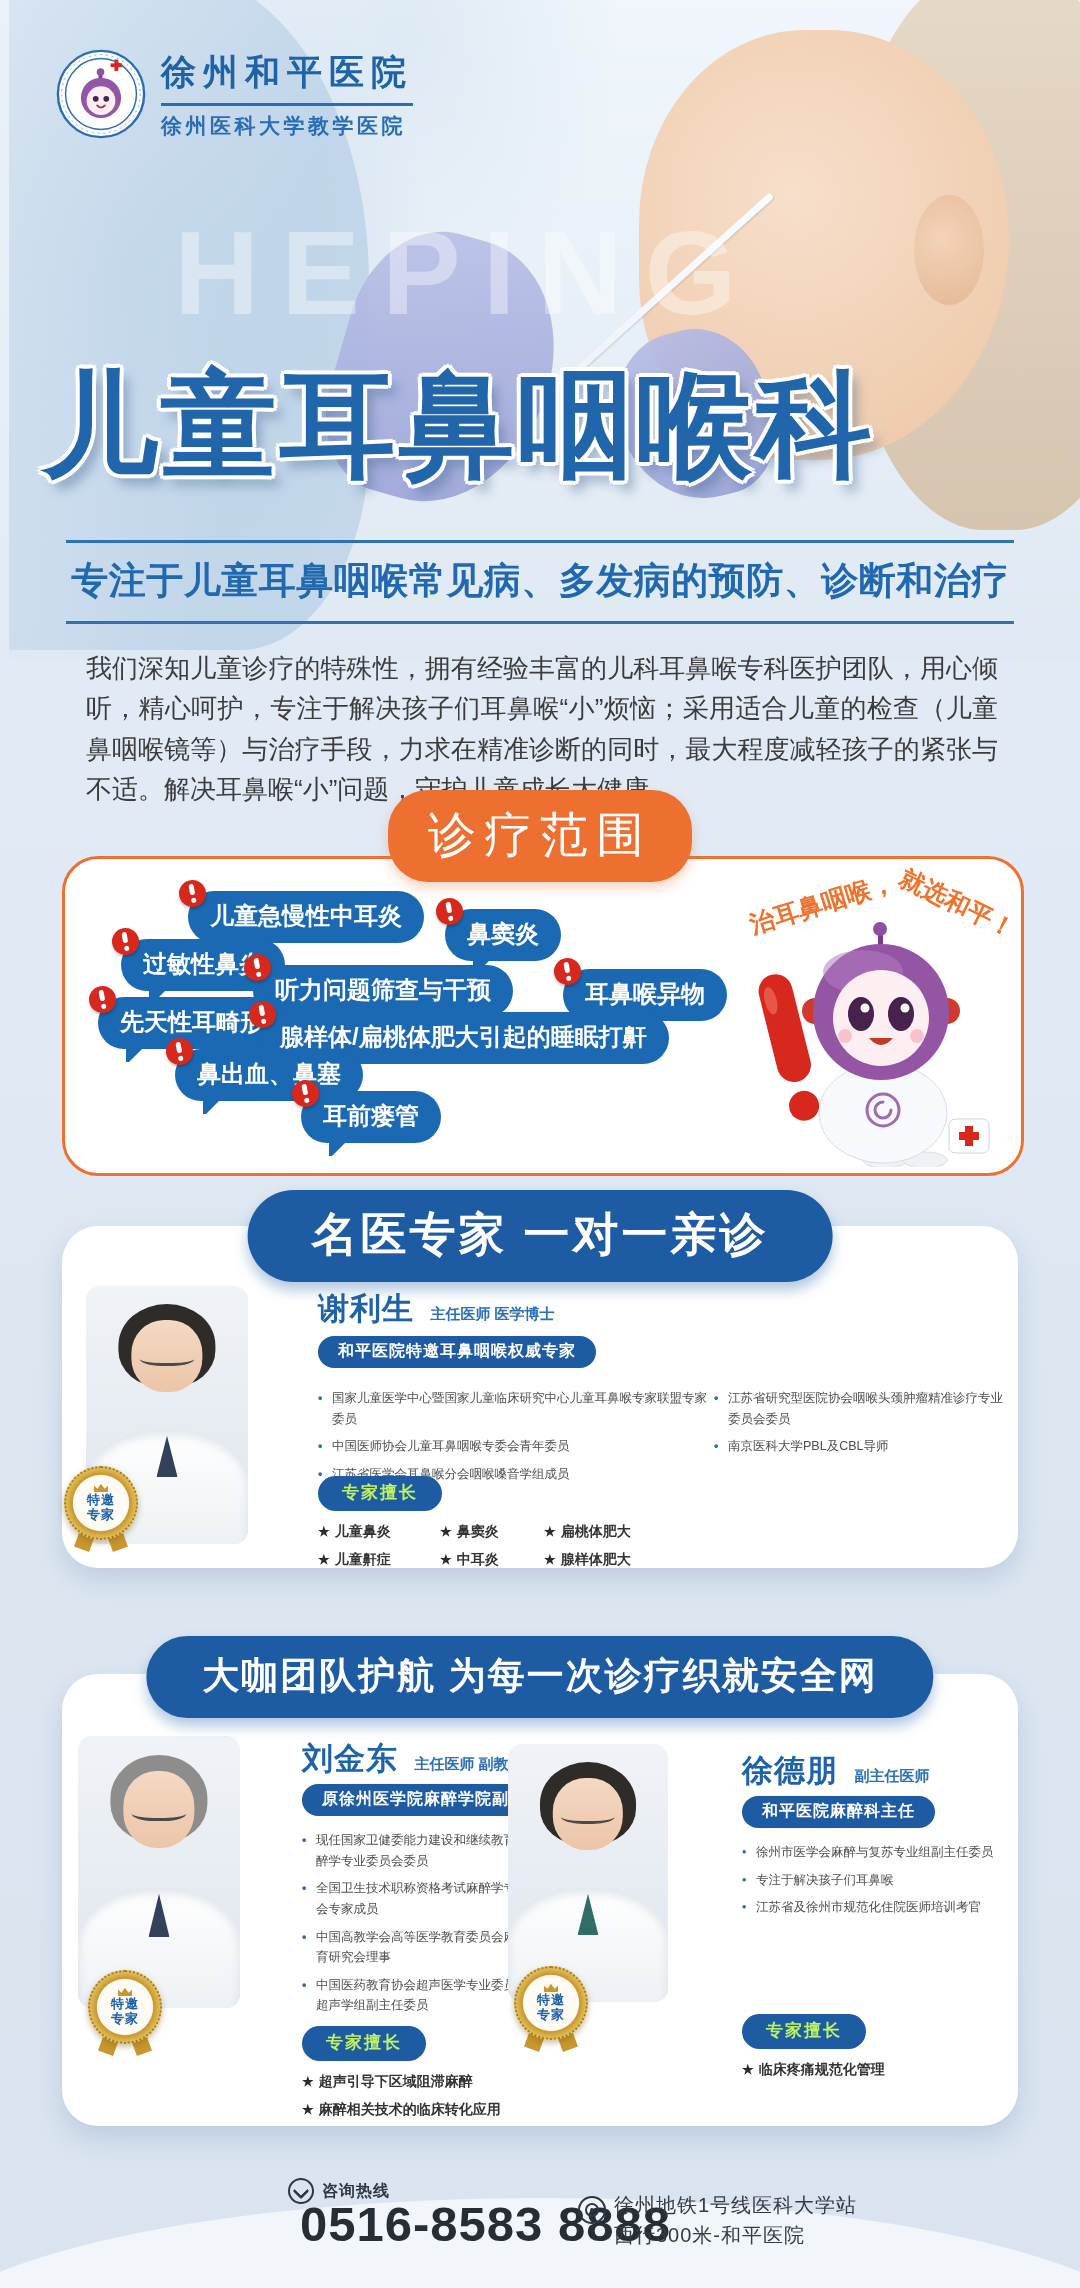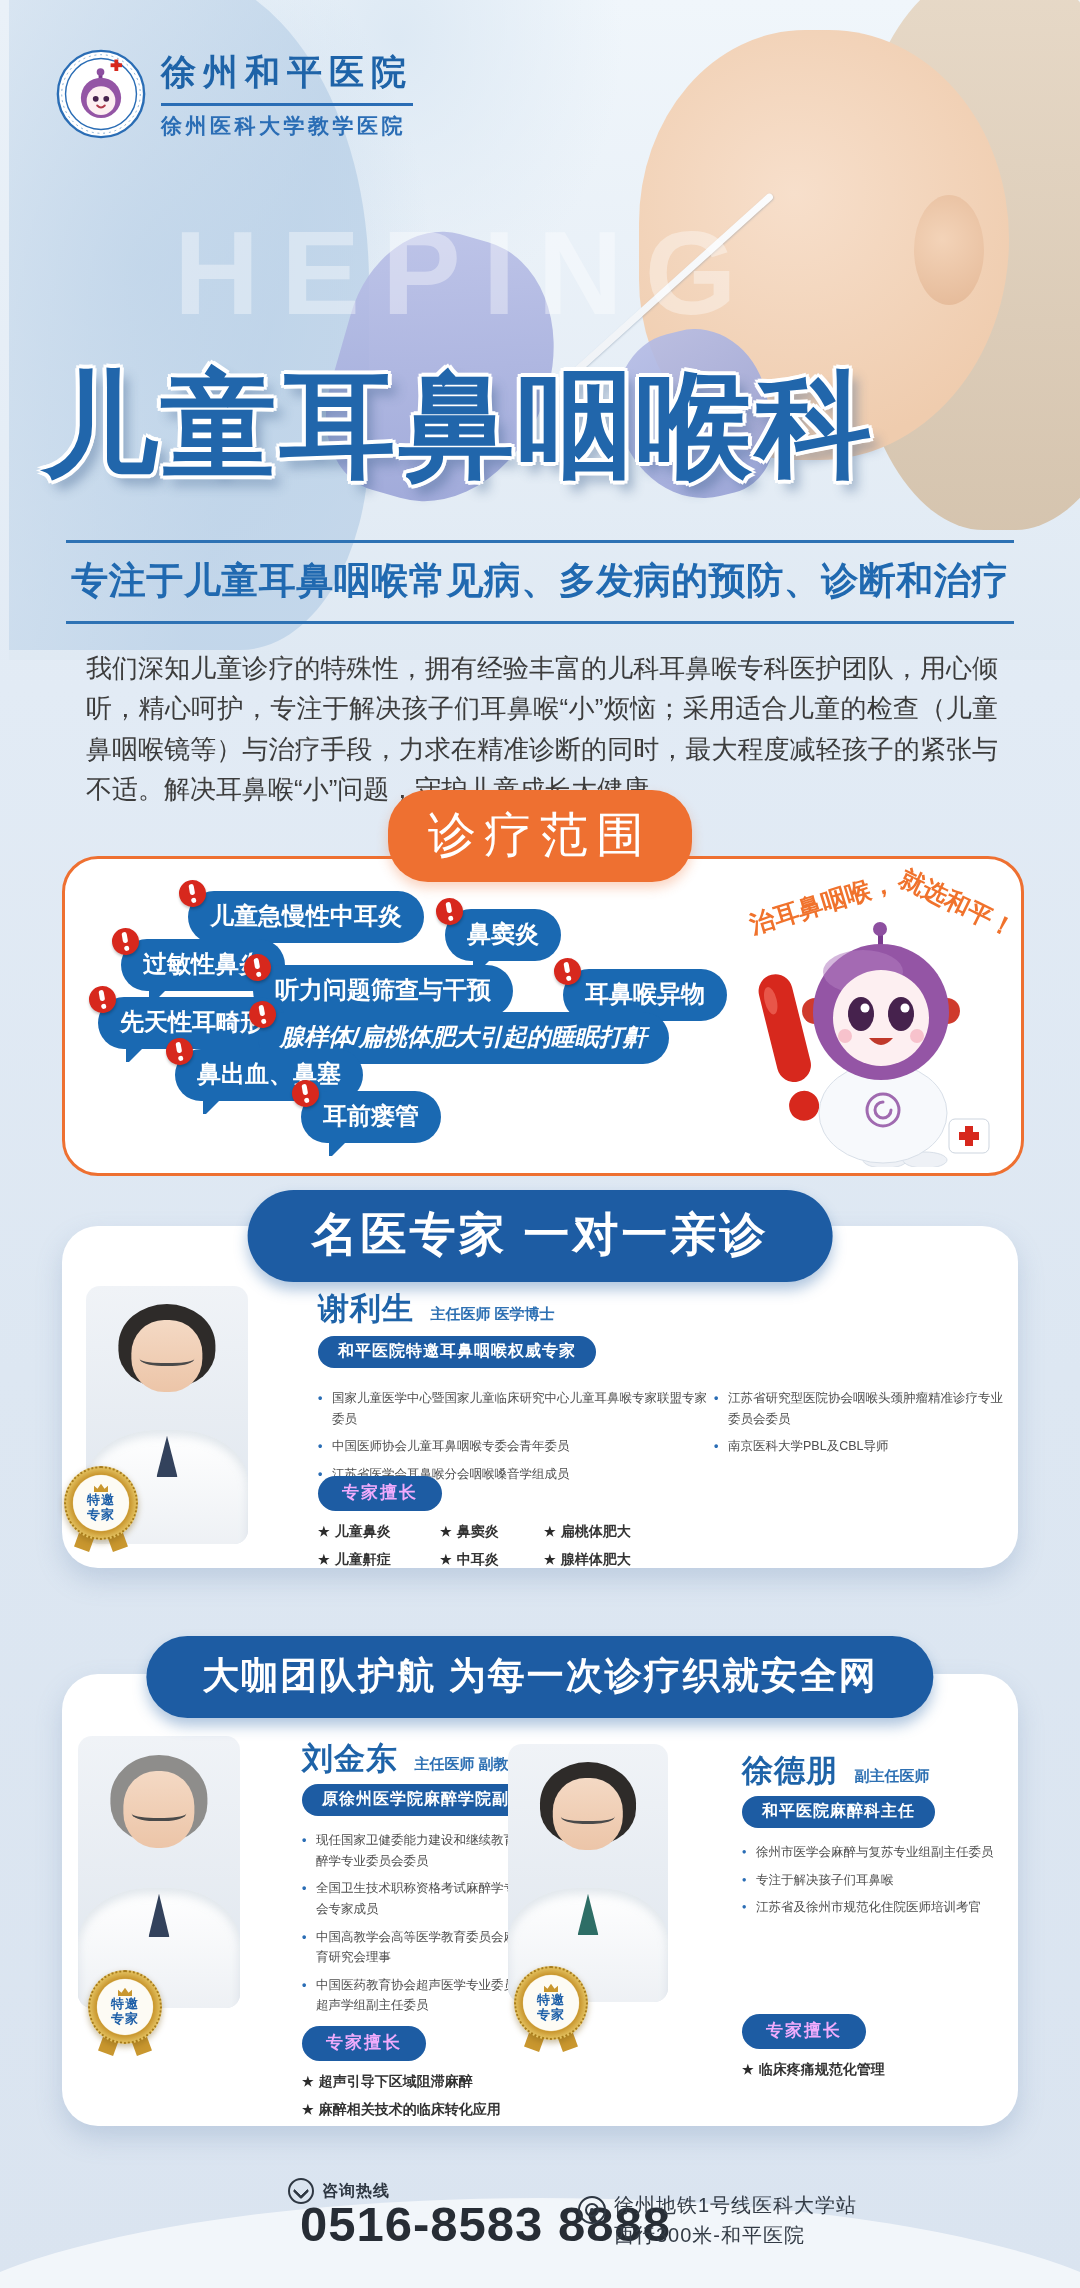--- a/index.html
+++ b/index.html
@@ -63,21 +63,21 @@
   .tag::after{content:"";position:absolute;left:28px;bottom:-13px;width:0;height:0;
     border-top:14px solid #1a69b2;border-right:14px solid transparent;border-left:3px solid #1a69b2;}
   .alert{position:absolute;top:-11px;left:-9px;width:27px;height:27px;background:#d7281d;
     border-radius:50%;transform:rotate(-10deg);box-shadow:0 2px 3px rgba(0,0,0,.25);}
   .alert::before{content:"";position:absolute;left:50%;top:4px;width:5px;height:11px;
     margin-left:-2.5px;background:#fff;border-radius:3px;}
   .alert::after{content:"";position:absolute;left:50%;bottom:4px;width:5px;height:5px;
     margin-left:-2.5px;background:#fff;border-radius:50%;}
   .tag1{left:123px;top:32px;} .tag2{left:380px;top:50px;} .tag3{left:56px;top:80px;}
   .tag4{left:188px;top:106px;} .tag5{left:498px;top:110px;} .tag6{left:33px;top:138px;}
-  .tag7{left:193px;top:153px;font-style:italic;} .tag8{left:110px;top:190px;} .tag9{left:236px;top:232px;}
+  .tag7{left:193px;top:153px;} .tag8{left:110px;top:190px;} .tag9{left:236px;top:232px;}
   .mascot-zone{position:absolute;right:18px;top:2px;width:258px;height:308px;z-index:4;}
   .slogan{position:absolute;font-size:25px;font-weight:800;color:#f0722c;white-space:nowrap;
     text-shadow:1px 1px 0 #fff;}
   .slogan-a{top:26px;left:2px;transform:rotate(-17deg);}
   .slogan-b{top:26px;left:150px;transform:rotate(26deg);}
   .mascot-svg{position:absolute;bottom:2px;left:8px;}
   
   .card{position:absolute;left:62px;width:956px;background:#fff;border-radius:36px;
     box-shadow:0 12px 26px rgba(110,140,180,.28);z-index:2;}
   .card-header{position:absolute;left:50%;transform:translateX(-50%);z-index:6;
@@ -102,21 +102,21 @@
     background:#33425c;clip-path:polygon(50% 0,100% 100%,0 100%);}
   .photo--d2 .hair{background:#8e8d8b;}
   .photo--d3 .collar{background:#2e6e66;}
   .doc-name{font-size:31px;font-weight:900;color:#1e63a8;letter-spacing:1px;}
   .doc-titles{font-size:15px;font-weight:700;color:#2d70b3;margin-left:12px;}
   .doc-badge{display:inline-block;background:#1d5ca3;color:#fff;font-size:16px;font-weight:800;
     padding:5px 20px 6px;border-radius:999px;letter-spacing:1px;}
   .bullets{list-style:none;margin:0;padding:0;font-size:12.5px;color:#4e4e4e;line-height:1.65;}
   .bullets li{position:relative;padding-left:14px;margin-bottom:7px;}
   .bullets li::before{content:"•";position:absolute;left:0;top:0;color:#2a6db5;font-weight:700;}
-  .spec-pill{display:inline-block;background:#1d5ca3;color:#f0abfc;font-size:17px;font-weight:800;
+  .spec-pill{display:inline-block;background:#1d5ca3;color:#bef264;font-size:17px;font-weight:800;
     padding:5px 24px 7px;border-radius:999px;letter-spacing:2px;}
   .stars{display:grid;margin-top:12px;font-size:14px;color:#333;row-gap:10px;}
   .stars--grid3{grid-template-columns:122px 104px 140px;}
   .stars--col{grid-template-columns:1fr;}
   .star-item{white-space:nowrap;font-weight:bold;}
   .star{color:#2b2b2b;margin-right:5px;font-size:13px;}
   .star::before{content:"★";}
   .abs{position:absolute;}
   
   .medal{position:absolute;width:74px;height:74px;z-index:7;}

